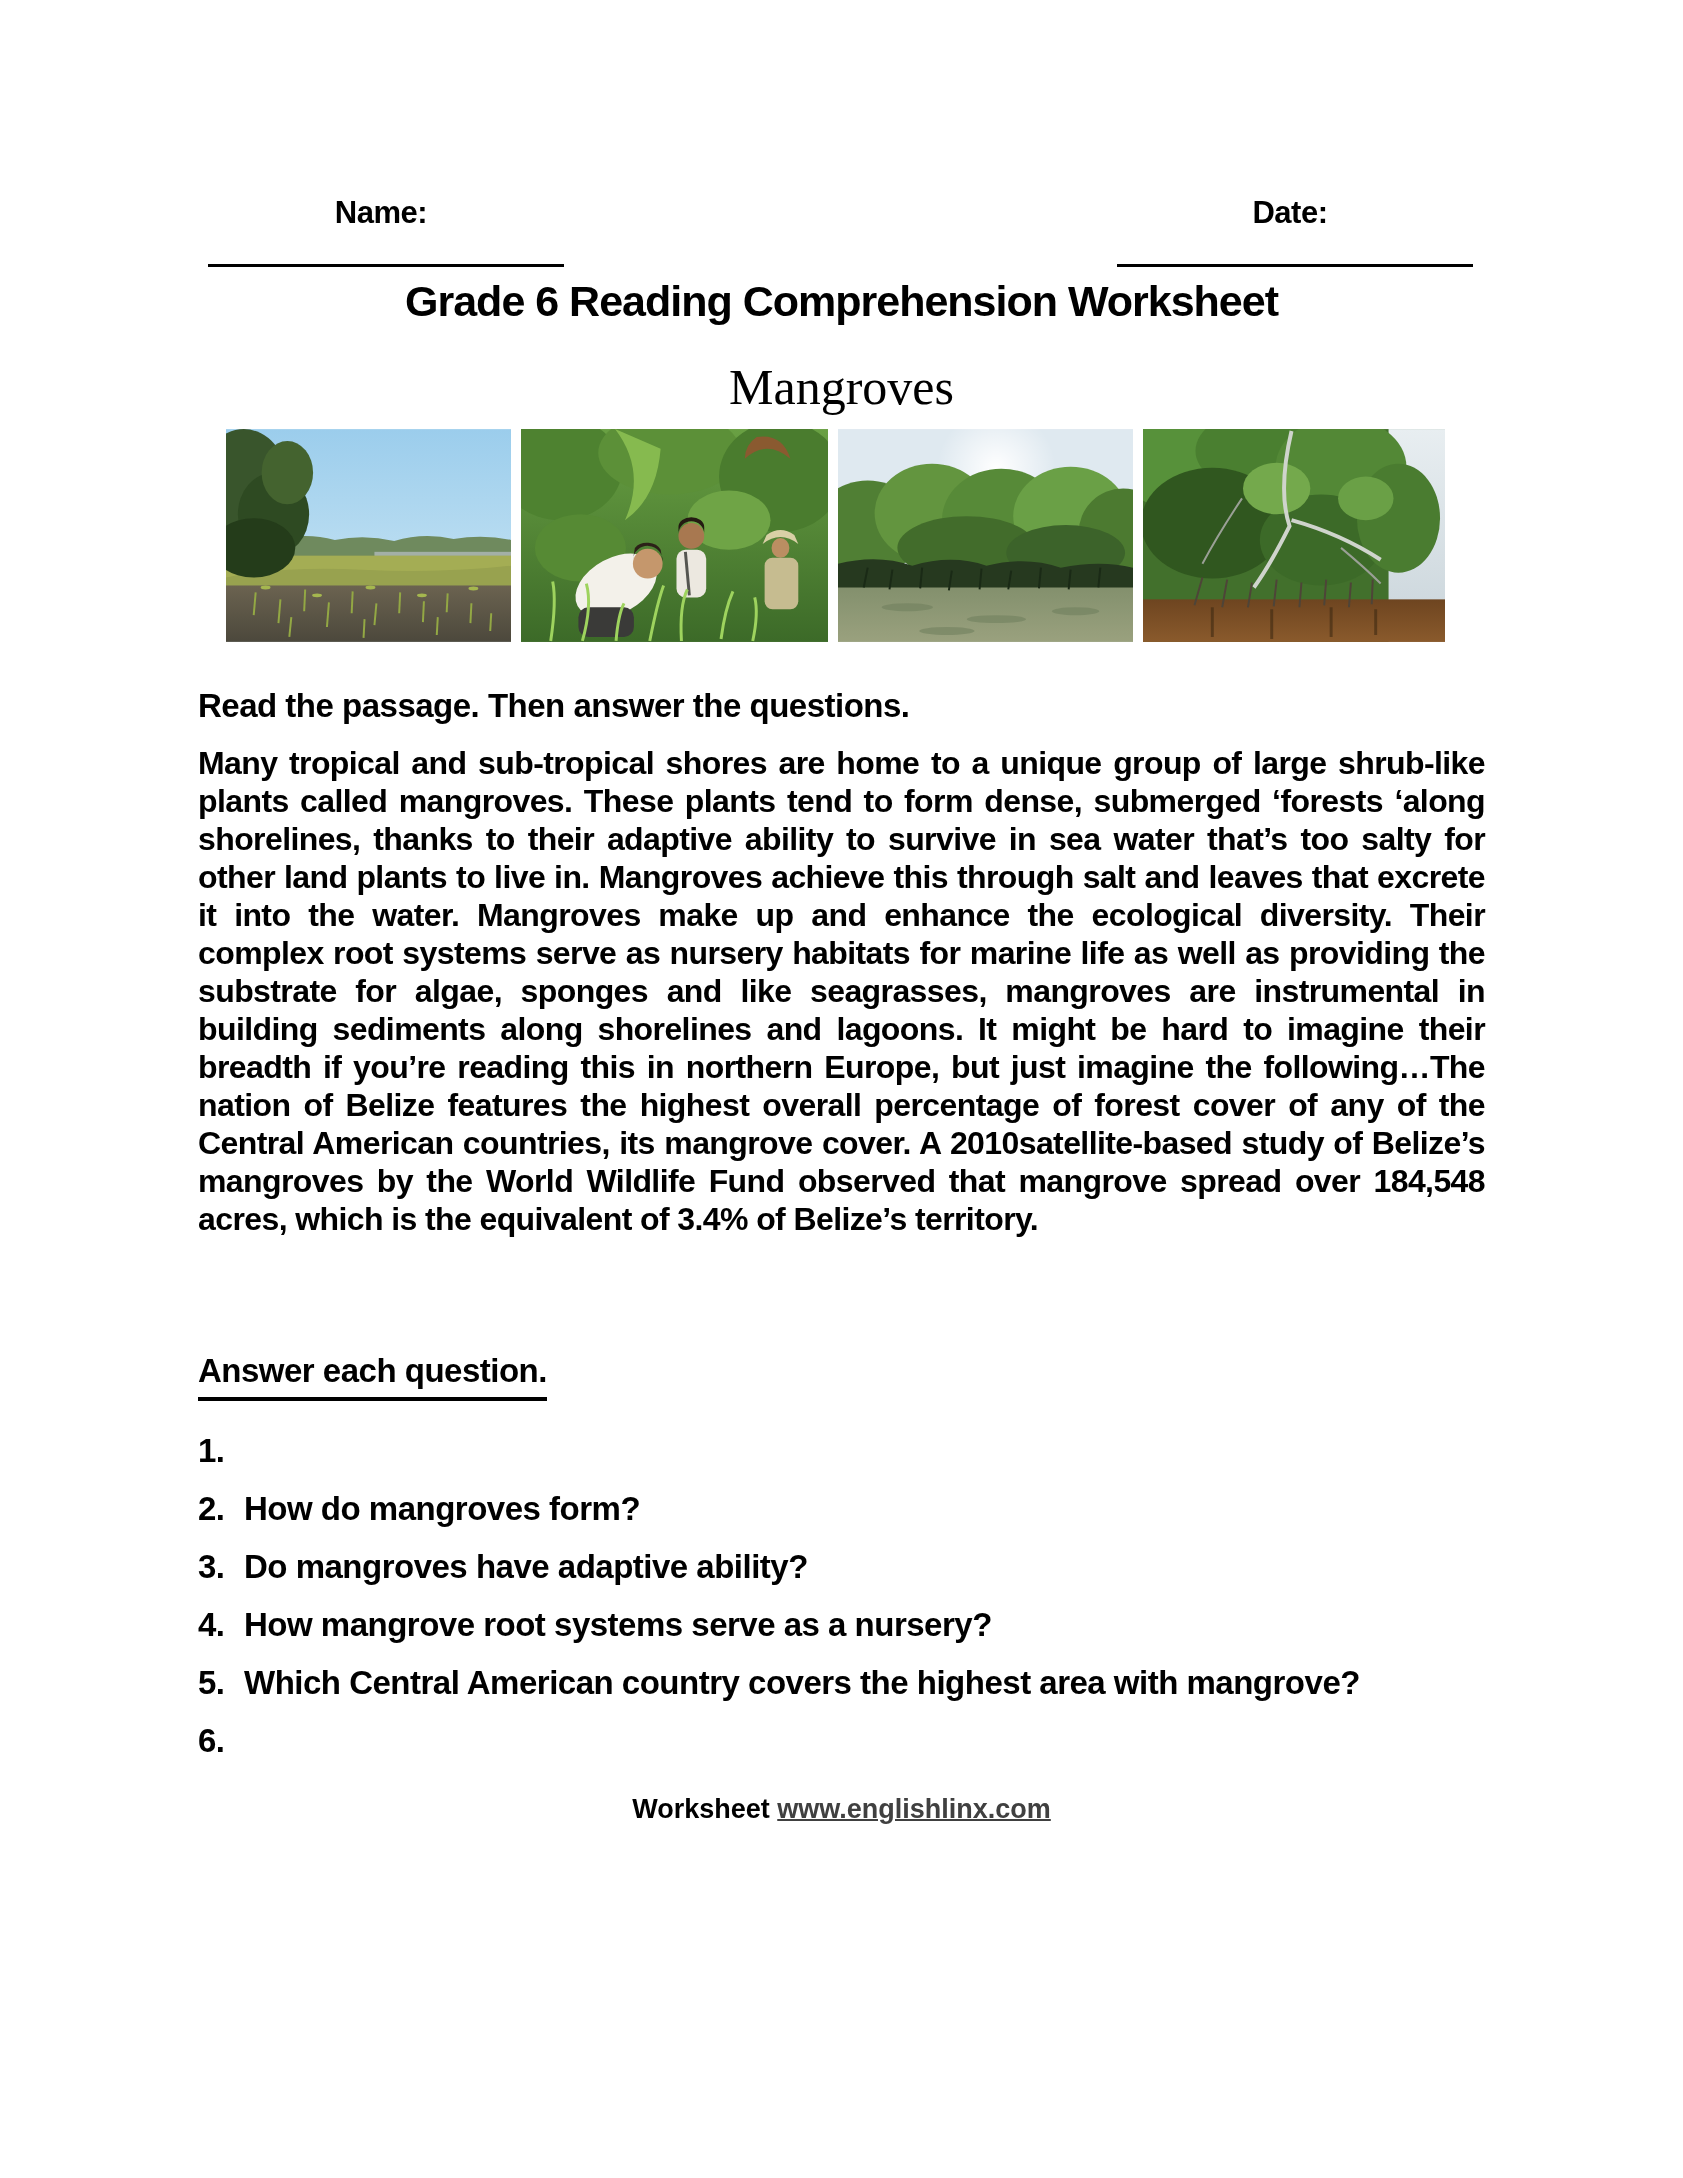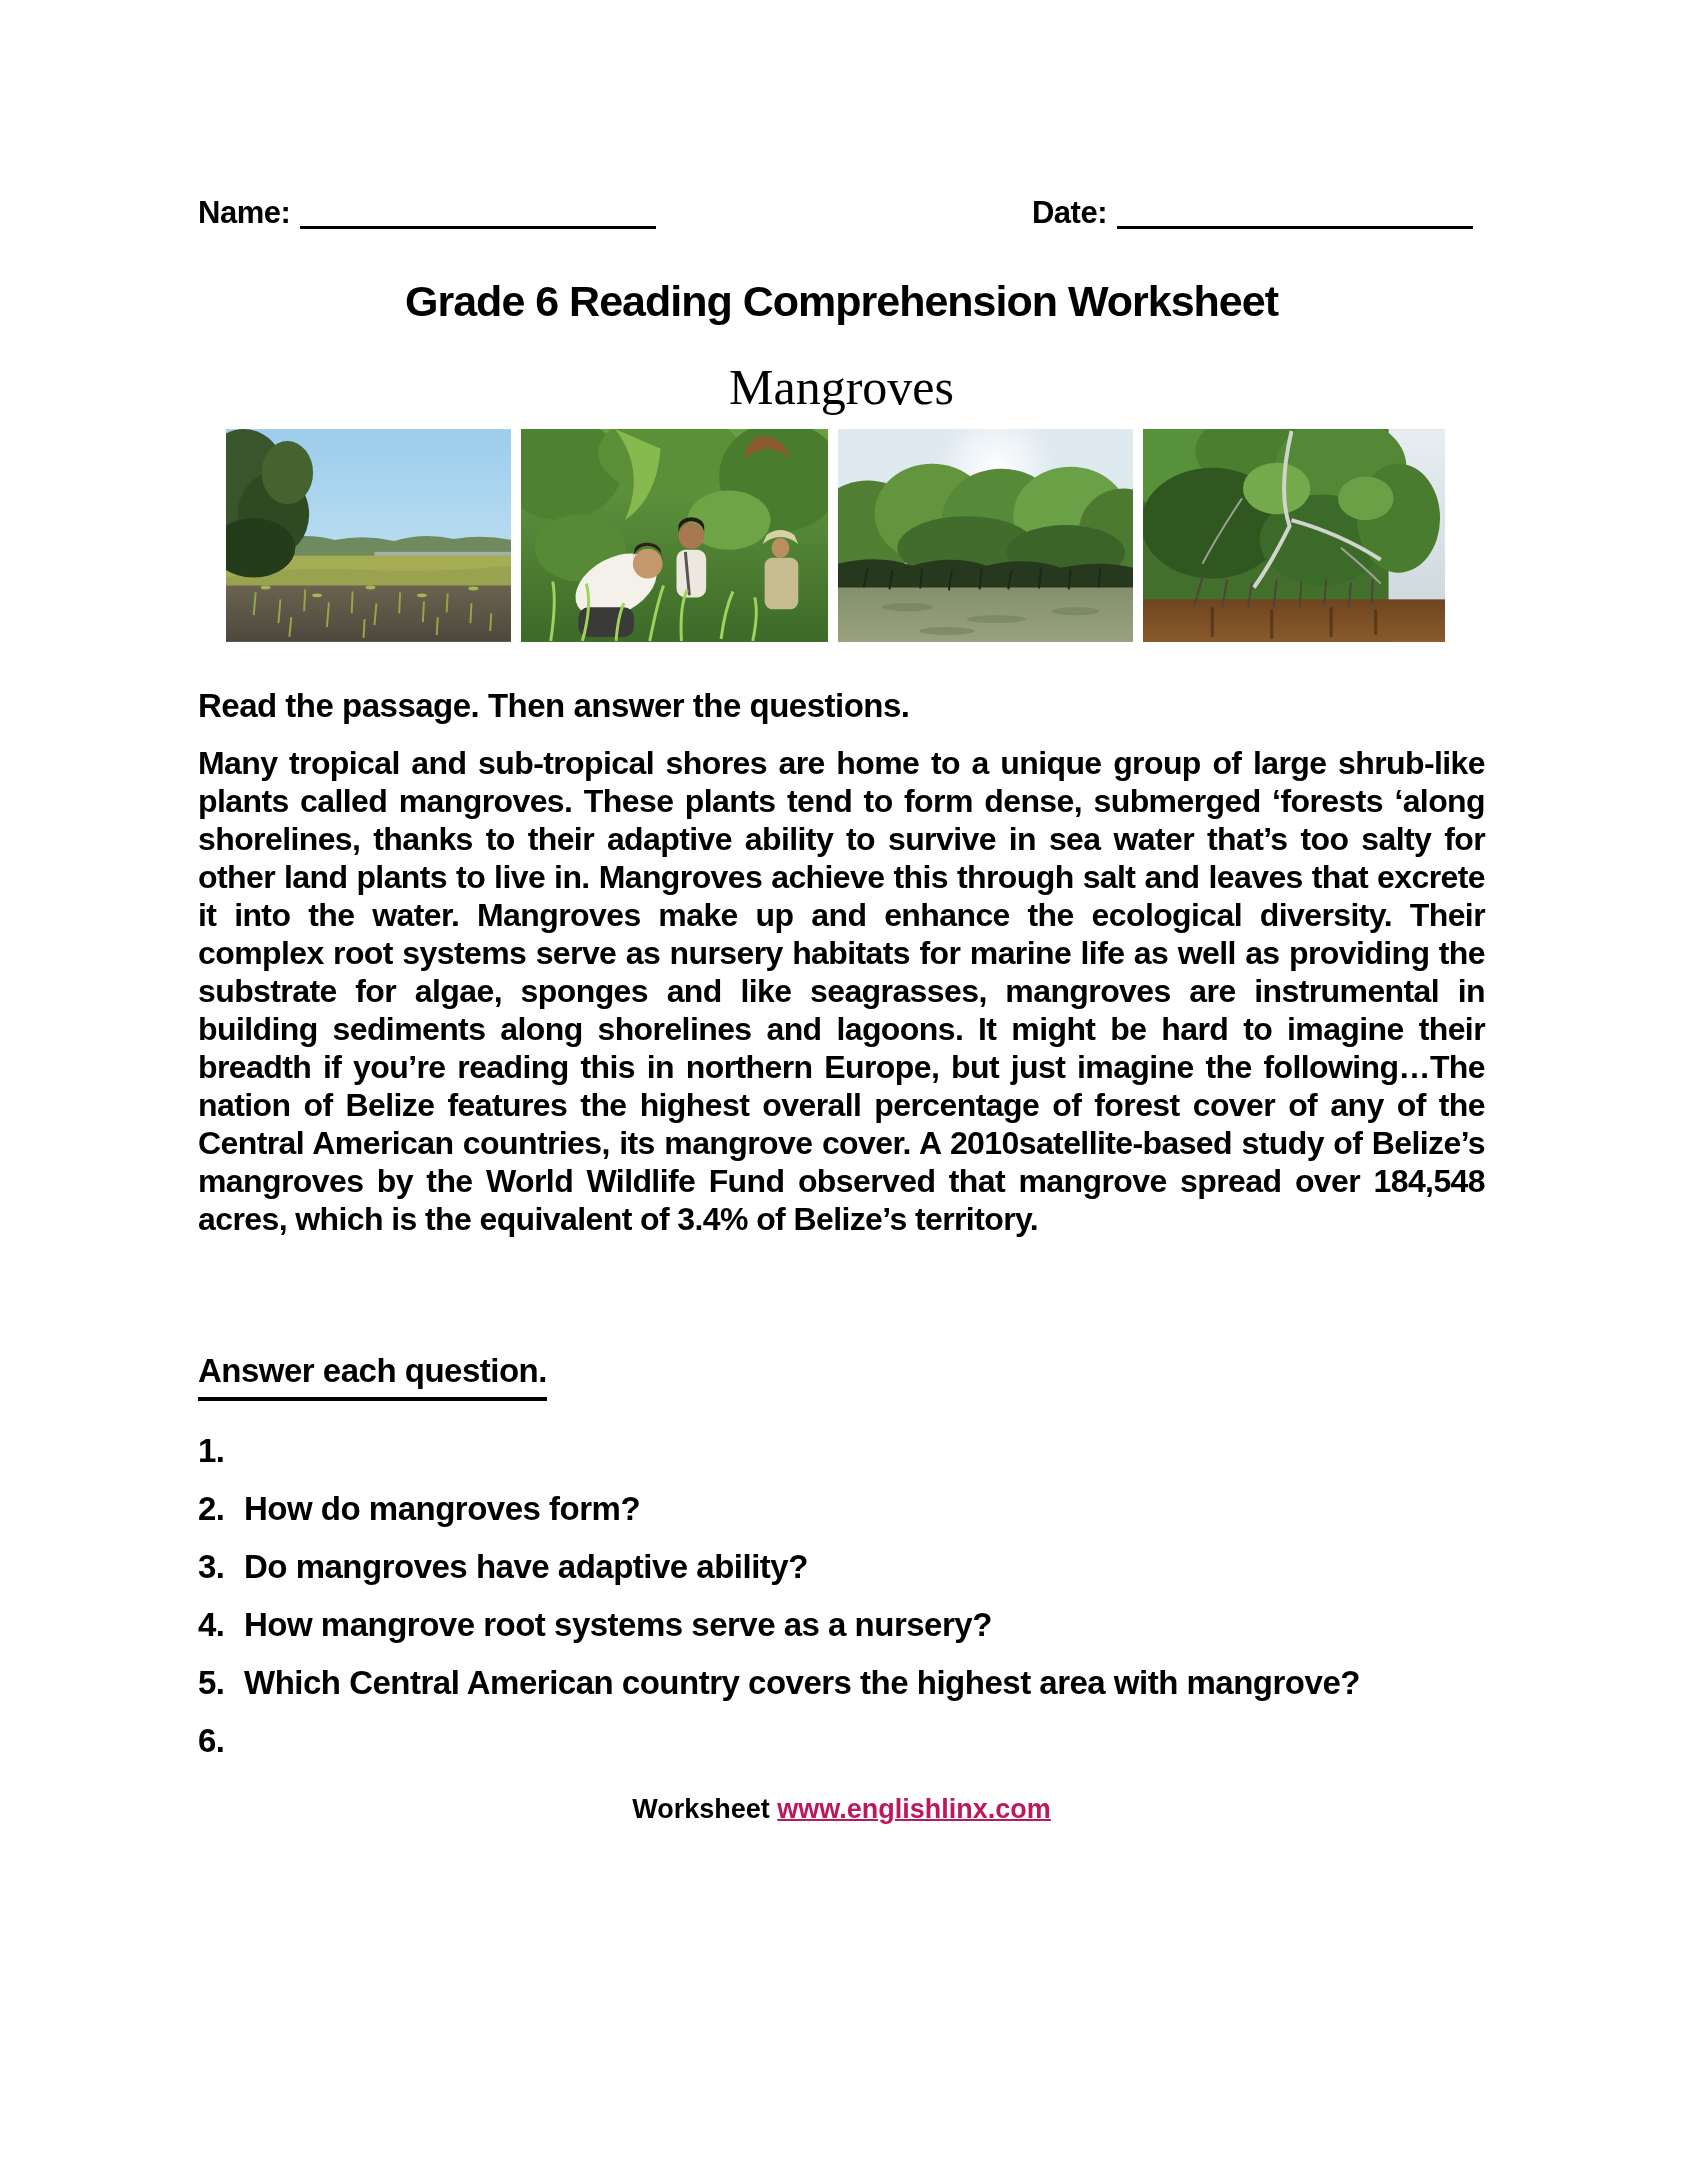--- a/index.html
+++ b/index.html
@@ -10,21 +10,21 @@
     position:relative;
     overflow:hidden;
   }
   .page { position:absolute; inset:0; background:#fff; }
 
   
   .header-row {
     position:absolute; top:194px; left:198px; width:1275px;
     display:flex; justify-content:space-between;
   }
-  .field { display:flex; align-items:flex-start; }
+  .field { display:flex; align-items:center;flex-direction:column; }
   .field-label { font-weight:bold; font-size:31px; letter-spacing:-0.5px; line-height:38px; }
   .field-line {
     display:inline-block; width:356px; height:32px;
     border-bottom:3px solid #000; margin-left:10px;
   }
 
   
   .title {
     position:absolute; top:277px; left:0; width:1683px;
     text-align:center; font-size:43px; font-weight:bold;
@@ -69,21 +69,21 @@
     display:flex; font-size:33px; font-weight:bold;
     letter-spacing:-0.5px; line-height:38px; margin-bottom:20px;
   }
   .q-num { flex:none; width:46px; }
 
   
   .footer {
     position:absolute; top:1794px; left:0; width:1683px;
     text-align:center; font-size:27px; font-weight:bold;
   }
-  .footer-link { color:#be185d; text-decoration:underline; text-decoration-thickness:2px; }
+  .footer-link { color:#404040; text-decoration:underline; text-decoration-thickness:2px; }
 </style>
 </head>
 <body>
 
 <div class="page">
 
   <div class="header-row">
     <div class="field">
       <span class="field-label">Name:</span>
       <span class="field-line"></span>

